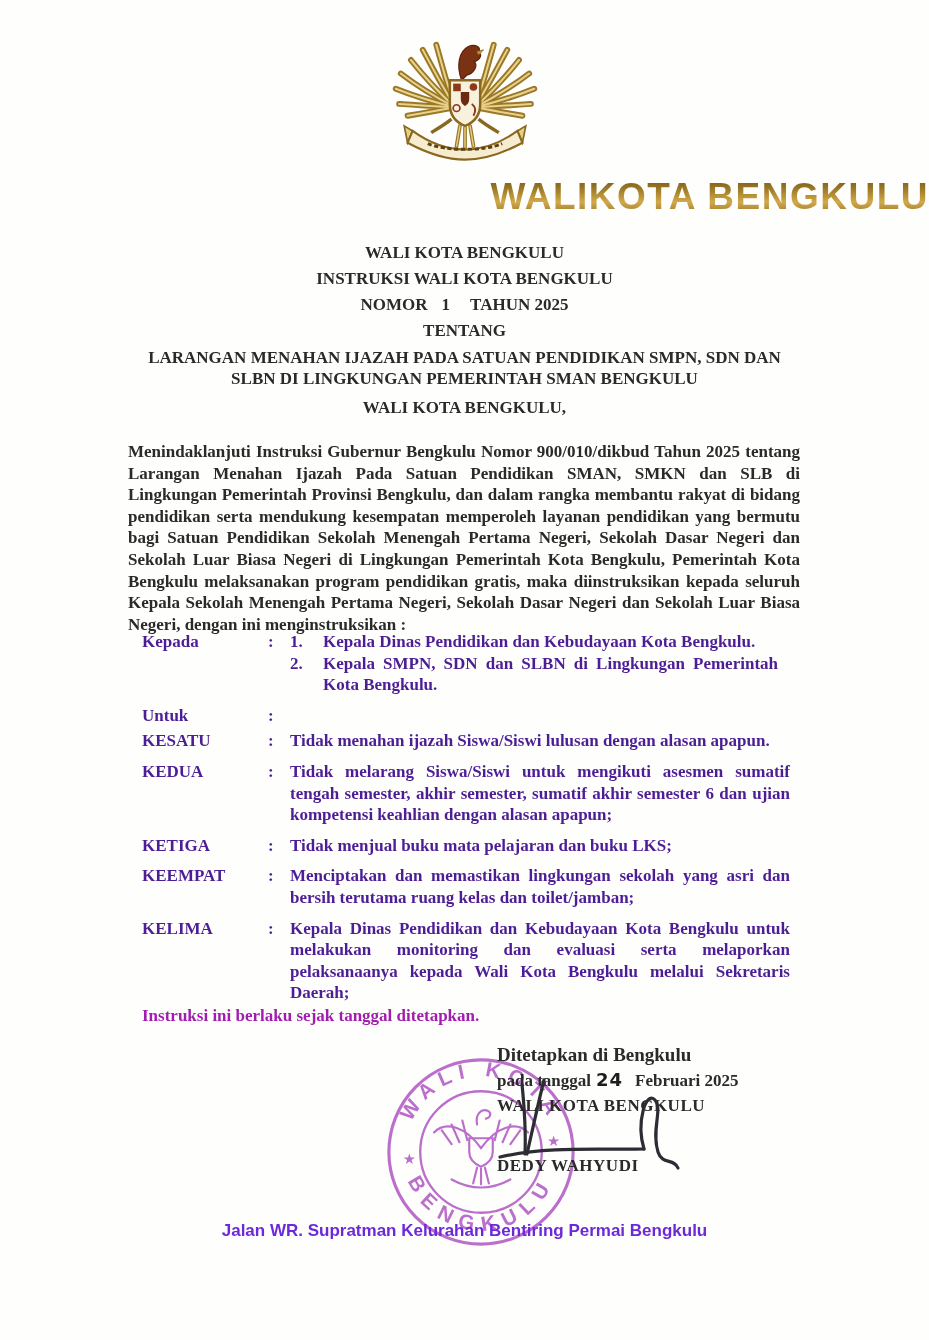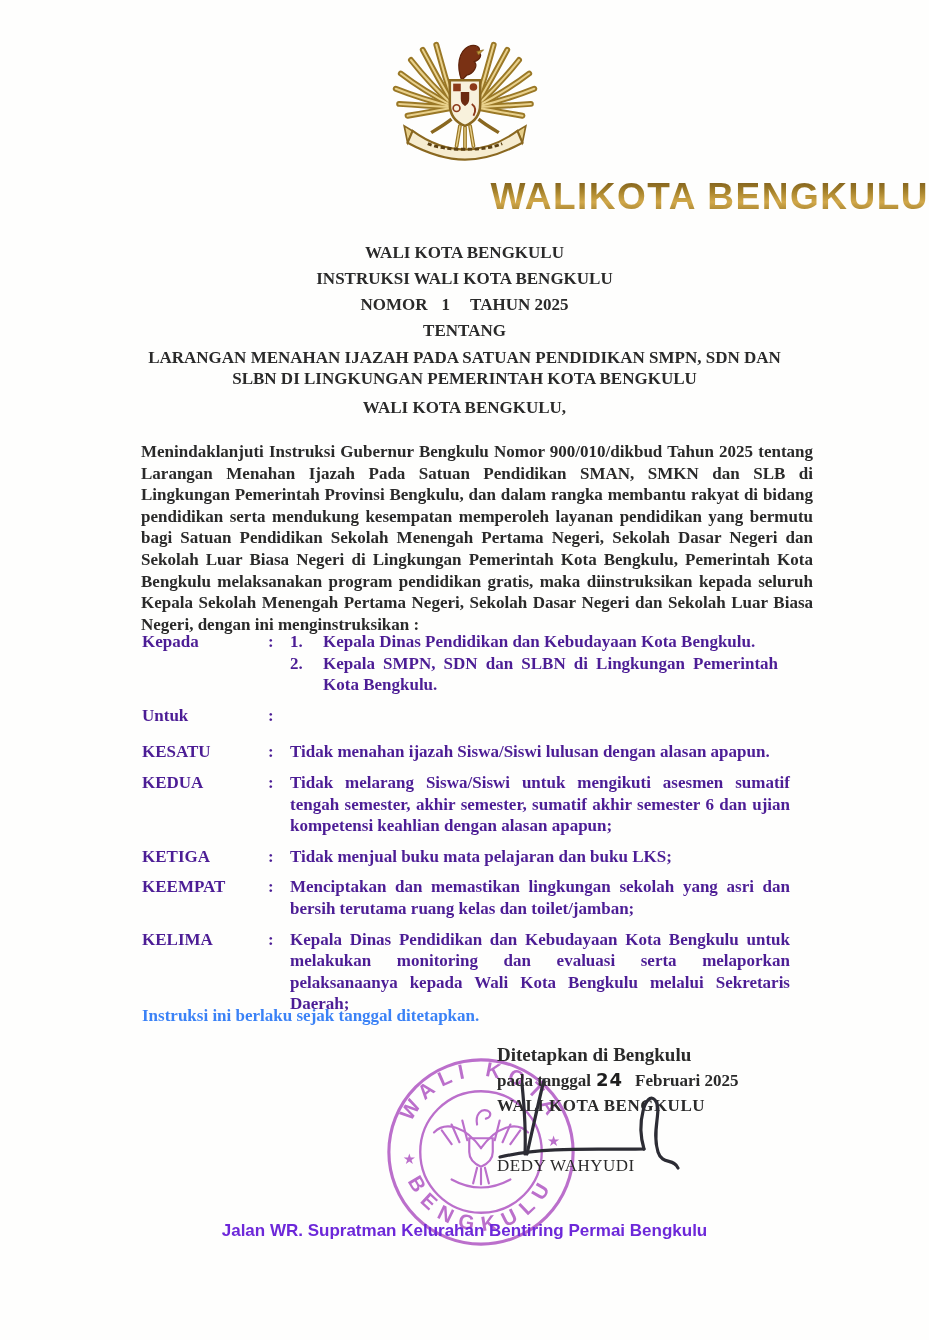--- a/index.html
+++ b/index.html
@@ -16,43 +16,43 @@
   
   .heading{position:absolute;top:240px;left:0;width:100%;text-align:center;
       font-weight:bold;font-size:17px;color:#2a2a2a;}
   .h-line{line-height:26px;}
   .h-gap-s{display:inline-block;width:14px;}
   .h-gap-m{display:inline-block;width:20px;}
   .subject{margin-top:3px;line-height:21px;}
   .salutation{margin-top:7px;line-height:24px;}
 
   
-  .preamble{position:absolute;top:424px;left:141px;width:672px;
+  .preamble{position:absolute;top:424px;left:128px;width:672px;
       font-size:17px;line-height:21.6px;font-weight:bold;text-align:justify;color:#2a2a2a;}
 
   
   .dsection{position:absolute;top:631px;left:142px;width:676px;font-size:17px;font-weight:bold;color:#4c1d95;}
   .drow{display:grid;grid-template-columns:126px 22px 1fr;margin-bottom:9px;}
   .dlabel{line-height:21.6px;}
   .dcolon{line-height:21.6px;}
   .dtxt{line-height:21.6px;max-width:500px;text-align:justify;}
   .addr-item{display:grid;grid-template-columns:33px 1fr;}
   .addr-item .itxt{max-width:455px;line-height:21.6px;}
   .addr-item .inum{line-height:21.6px;}
-  .row-untuk{margin-bottom:15px;}
-
-  .closing{position:absolute;top:1006px;left:142px;font-size:17px;font-weight:bold;color:#3b82f6;}
+  .row-untuk{margin-bottom:4px;}
+
+  .closing{position:absolute;top:1006px;left:142px;font-size:17px;font-weight:bold;color:#a21caf;}
 
   
   .sig-place{position:absolute;top:1044px;left:497px;font-size:19px;font-weight:bold;color:#2a2a2a;}
   .sig-date{position:absolute;top:1069px;left:497px;font-size:17px;font-weight:bold;color:#2a2a2a;}
   .sig-date .day{font-family:"DejaVu Sans",sans-serif;font-size:18px;letter-spacing:1px;
       display:inline-block;margin:0 12px 0 5px;color:#1e1e1e;}
   .sig-office{position:absolute;top:1096px;left:497px;font-size:17px;font-weight:bold;letter-spacing:.5px;color:#2a2a2a;}
-  .sig-name{position:absolute;top:1156px;left:497px;font-size:17px;font-weight:normal;letter-spacing:.5px;color:#2a2a2a;}
+  .sig-name{position:absolute;top:1156px;left:497px;font-size:17px;font-weight:bold;letter-spacing:.5px;color:#2a2a2a;}
   .stamp{position:absolute;left:383px;top:1054px;mix-blend-mode:multiply;opacity:.85;}
   .signature-strokes{position:absolute;left:492px;top:1078px;}
 
   
   .footer{position:absolute;top:1218px;left:0;width:100%;text-align:center;
       font-family:"Liberation Sans",sans-serif;font-weight:bold;font-size:17px;
       line-height:26px;color:#6d28d9;}
 </style>
 </head>
 <body>
@@ -133,21 +133,21 @@
 
   <div class="gold-title">WALIKOTA BENGKULU</div>
 
   <div class="heading">
     <div class="h-line">WALI KOTA BENGKULU</div>
     <div class="h-line">INSTRUKSI WALI KOTA BENGKULU</div>
     <div class="h-line"><span>NOMOR</span><span class="h-gap-s"></span><span>1</span><span class="h-gap-m"></span><span>TAHUN 2025</span></div>
     <div class="h-line">TENTANG</div>
     <div class="subject">
       <div>LARANGAN MENAHAN IJAZAH PADA SATUAN PENDIDIKAN SMPN, SDN DAN</div>
-      <div>SLBN DI LINGKUNGAN PEMERINTAH KOTA BENGKULU</div>
+      <div>SLBN DI LINGKUNGAN PEMERINTAH SMAN BENGKULU</div>
     </div>
     <div class="salutation">WALI KOTA BENGKULU,</div>
   </div>
 
   <p class="preamble">Menindaklanjuti Instruksi Gubernur Bengkulu Nomor 900/010/dikbud Tahun 2025 tentang Larangan Menahan Ijazah Pada Satuan Pendidikan SMAN, SMKN dan SLB di Lingkungan Pemerintah Provinsi Bengkulu, dan dalam rangka membantu rakyat di bidang pendidikan serta mendukung kesempatan memperoleh layanan pendidikan yang bermutu bagi Satuan Pendidikan Sekolah Menengah Pertama Negeri, Sekolah Dasar Negeri dan Sekolah Luar Biasa Negeri di Lingkungan Pemerintah Kota Bengkulu, Pemerintah Kota Bengkulu melaksanakan program pendidikan gratis, maka diinstruksikan kepada seluruh Kepala Sekolah Menengah Pertama Negeri, Sekolah Dasar Negeri dan Sekolah Luar Biasa Negeri, dengan ini menginstruksikan :</p>
 
   <div class="dsection">
     <div class="drow">
       <div class="dlabel">Kepada</div>
       <div class="dcolon">:</div>

